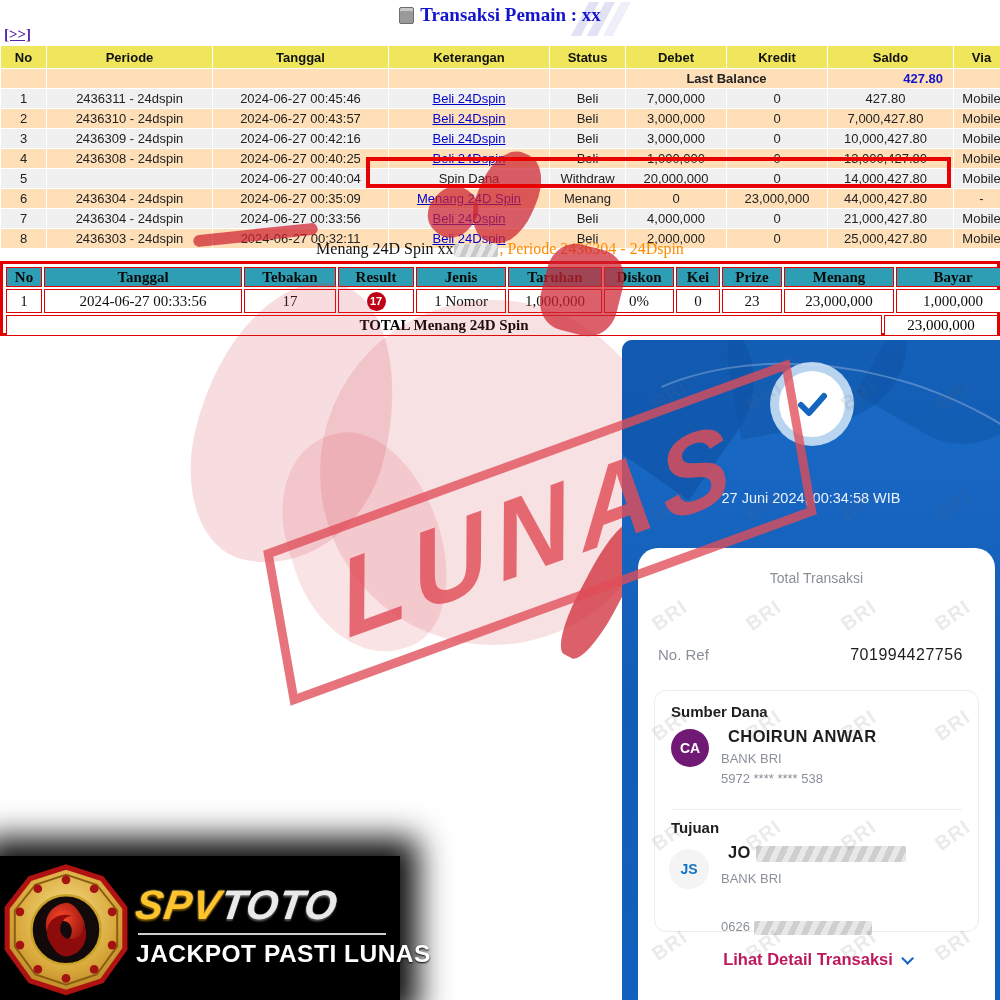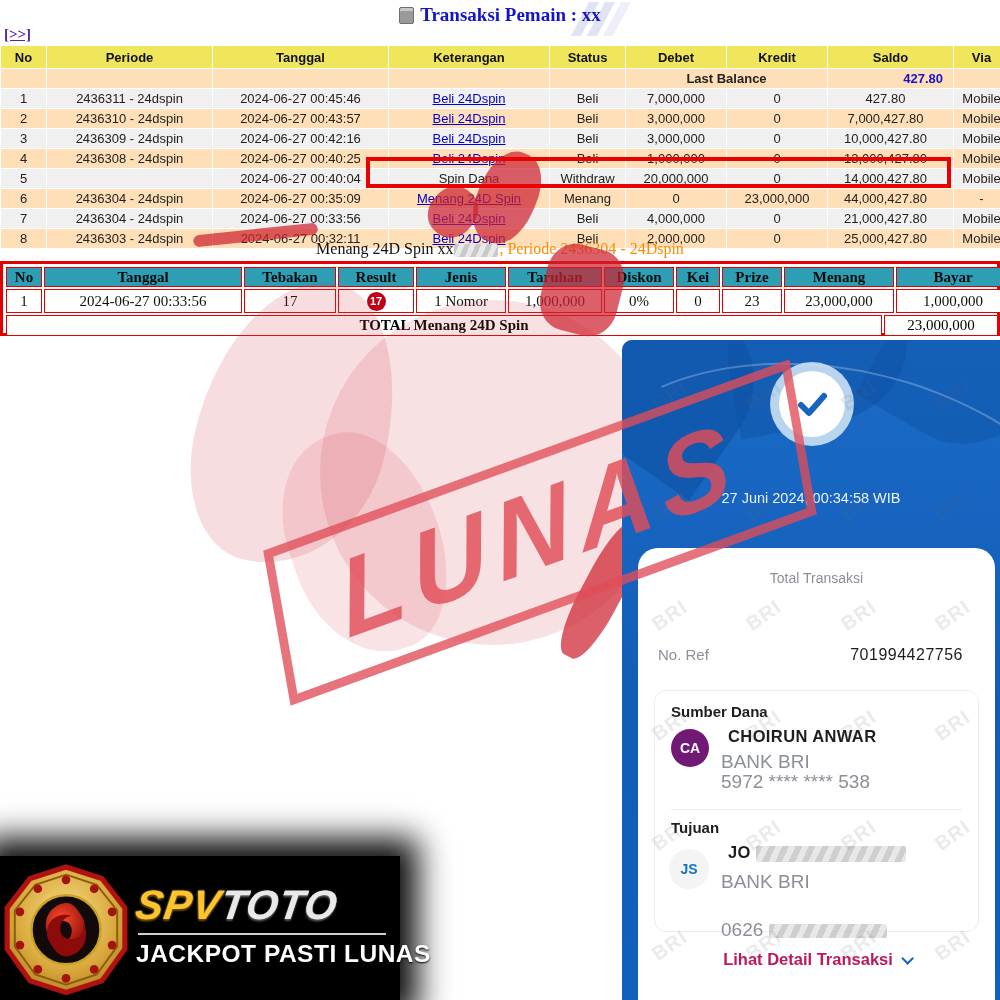--- a/index.html
+++ b/index.html
@@ -113,21 +113,21 @@
   .refrow .rl { color:#8a8f98; font-size:15px; }
   .refrow .rv { color:#1d1d1f; font-weight:normal; font-size:16px; letter-spacing:.5px; }
   .inner-card { position:absolute; left:16px; top:142px; width:325px; height:242px;
                 border:1px solid #ececec; border-radius:12px; background:#fff; }
   .sec-label { position:absolute; left:16px; font-weight:bold; font-size:15px; color:#1d1d1f; }
   .avatar { position:absolute; border-radius:50%; display:flex; align-items:center; justify-content:center;
             font-weight:bold; font-size:14px; }
   .av-ca { left:16px; top:38px; width:38px; height:38px; background:#701a75; color:#fff; }
   .av-js { left:14px; top:158px; width:40px; height:40px; background:#f4f4f4; color:#1273c4; }
   .acct-name { position:absolute; left:73px; font-weight:bold; font-size:16.5px; color:#1d1d1f; letter-spacing:.4px; }
-  .acct-sub  { position:absolute; left:66px; color:#8a8f98; font-size:19px; }
+  .acct-sub  { position:absolute; left:66px; color:#8a8f98; font-size:13px; }
   .redact-box { display:inline-block; height:16px; vertical-align:middle; border-radius:2px;
             background:repeating-linear-gradient(115deg,#c6c6c6 0 6px,#e4e4e4 6px 12px); opacity:.85; }
   .divider { position:absolute; left:16px; right:16px; top:118px; height:1px; background:#eee; }
   .detail-link { position:absolute; top:402px; width:100%; text-align:center; color:#be185d;
                  font-weight:bold; font-size:16.5px; cursor:pointer; }
   .chev { display:inline-block; width:9px; height:9px; border-right:2.5px solid #1565c0;
           border-bottom:2.5px solid #1565c0; transform:rotate(45deg) translateY(-3px); margin-left:8px; }
   .bri-pattern { position:absolute; inset:0; display:grid; grid-template-columns:repeat(4,1fr);
                  grid-auto-rows:110px; opacity:.13; pointer-events:none; }
   .bri-pattern span { font-weight:bold; font-size:20px; color:#667; transform:rotate(-35deg);

